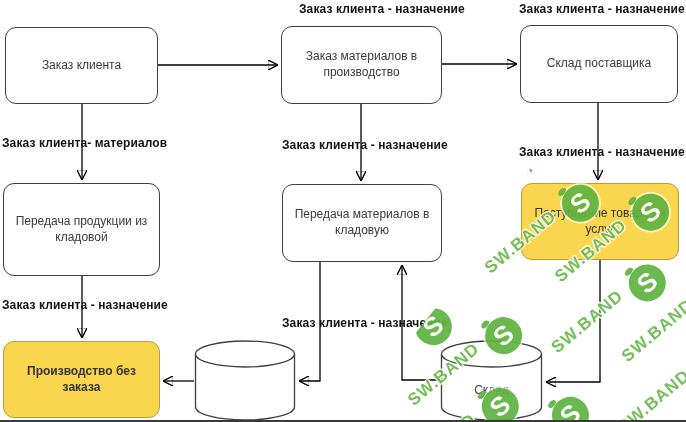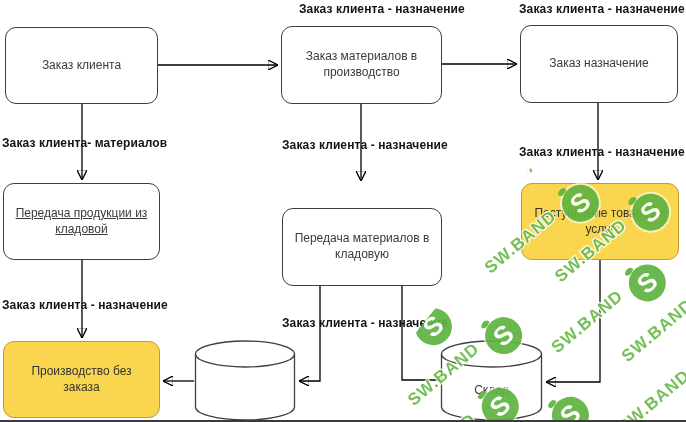--- a/index.html
+++ b/index.html
@@ -77,27 +77,27 @@
     <path d="M598 103 L598 180" marker-end="url(#arr)"></path>
     <path d="M82 260 L82 338" marker-end="url(#arr)"></path>
     <path d="M320 262 L320 381 L299 381" marker-end="url(#arr)"></path>
     <path d="M194 381 L163 381" marker-end="url(#arr)"></path>
     <path d="M440 380 L402 380 L402 265" marker-end="url(#arr)"></path>
     <path d="M600 260 L600 382 L546 382" marker-end="url(#arr)"></path>
   </svg>
 
   <div class="node" style="left:5px;top:27px;width:153px;height:77px;">Заказ клиента</div>
   <div class="node" style="left:281px;top:26px;width:161px;height:78px;">Заказ материалов в производство</div>
-  <div class="node" style="left:520px;top:25px;width:158px;height:78px;">Заказ назначение</div>
+  <div class="node" style="left:520px;top:25px;width:158px;height:78px;">Склад поставщика</div>
 
-  <div class="node" style="left:3px;top:183px;width:157px;height:77px;text-decoration:underline;">Передача продукции из кладовой</div>
-  <div class="node" style="left:282px;top:184px;width:160px;height:78px;margin-top:24px;">Передача материалов в кладовую</div>
+  <div class="node" style="left:3px;top:183px;width:157px;height:93px;">Передача продукции из кладовой</div>
+  <div class="node" style="left:282px;top:184px;width:160px;height:78px;">Передача материалов в кладовую</div>
   <div class="node yellow" style="left:521px;top:183px;width:158px;height:77px;">Поступление товаров и услуг</div>
 
-  <div class="node yellow" style="left:3px;top:341px;width:157px;height:77px;">Производство без заказа</div>
+  <div class="node yellow" style="left:3px;top:341px;width:157px;height:77px;font-weight:bold;">Производство без заказа</div>
 
   <div class="cyl" style="left:194px;top:340px;width:102px;height:82px;">
     <svg width="102" height="82" viewBox="0 0 102 82">
       <path d="M1.5 14 L1.5 67 A49.5 13 0 0 0 100.5 67 L100.5 14" fill="#fff" stroke="#3f3f3f" stroke-width="1.3"></path>
       <ellipse cx="51" cy="14" rx="49.5" ry="13" fill="#fff" stroke="#3f3f3f" stroke-width="1.3"></ellipse>
     </svg>
   </div>
 
   <div class="cyl" style="left:440px;top:340px;width:103px;height:82px;">
     <svg width="103" height="82" viewBox="0 0 103 82">

